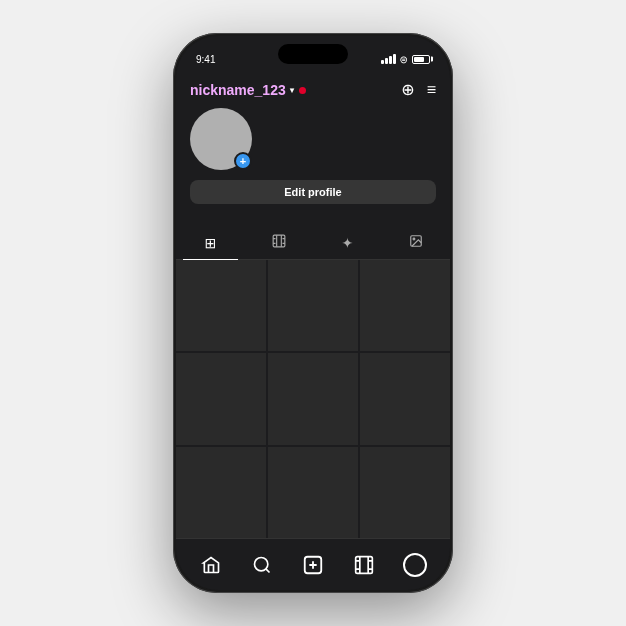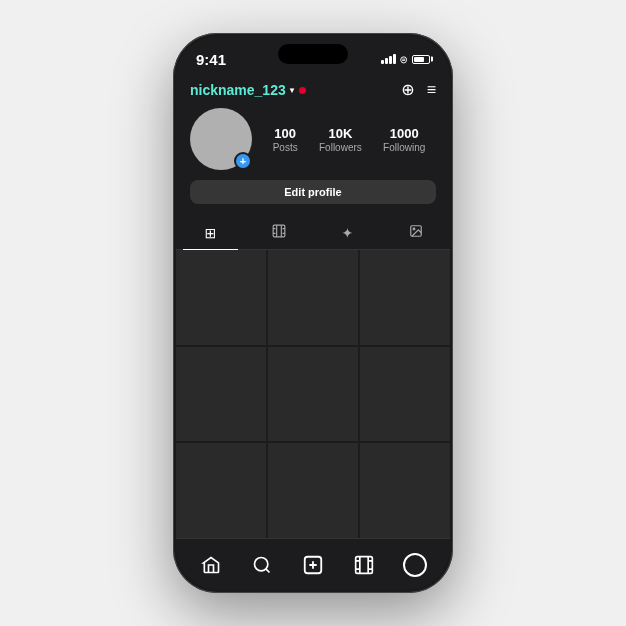--- a/index.html
+++ b/index.html
@@ -41,22 +41,22 @@
       display: flex;
       align-items: center;
       justify-content: space-between;
       padding: 8px 20px 0;
       position: relative;
       flex-shrink: 0;
     }
 
     .status-time {
       color: #fff;
-      font-size: 15px;
-      font-weight: 700;
+      font-size: 10px;
+      font-weight: 400;
     }
 
     .dynamic-island {
       position: absolute;
       top: 8px;
       left: 50%;
       transform: translateX(-50%);
       width: 70px;
       height: 20px;
       background: #000;
@@ -132,21 +132,21 @@
       margin-bottom: 10px;
     }
 
     .username-row {
       display: flex;
       align-items: center;
       gap: 4px;
     }
 
     .username {
-      color: #5eead4;
+      color: #f0abfc;
       font-size: 14px;
       font-weight: 700;
     }
 
     .chevron-icon {
       color: #fff;
       font-size: 9px;
     }
 
     .notification-dot {
@@ -228,21 +228,21 @@
     .stat-label {
       color: #aaa;
       font-size: 10px;
       margin-top: 1px;
     }
 
     
     .action-buttons {
       display: flex;
       gap: 8px;
-      margin-bottom: 6px;
+      margin-bottom: 16px;
     }
 
     .action-btn {
       flex: 1;
       background: #363636;
       border: none;
       border-radius: 8px;
       color: #fff;
       font-size: 11px;
       font-weight: 600;
@@ -365,34 +365,20 @@
             <span class="header-btn">⊕</span>
             <span class="header-btn">≡</span>
           </div>
         </div>
 
         <div class="profile-info-row">
           <div class="avatar-container">
             <div class="avatar"></div>
             <div class="avatar-plus">+</div>
           </div>
-          <div class="stats-row">
-            <div class="stat-item">
-              <span class="stat-number">100</span>
-              <span class="stat-label">Posts</span>
-            </div>
-            <div class="stat-item">
-              <span class="stat-number">10K</span>
-              <span class="stat-label">Followers</span>
-            </div>
-            <div class="stat-item">
-              <span class="stat-number">1000</span>
-              <span class="stat-label">Following</span>
-            </div>
-          </div>
         </div>
 
         <div class="action-buttons">
           <button class="action-btn">Edit profile</button>
         </div>
 
       </div>
 
       <div class="tabs-bar">
         <div class="tab active">

